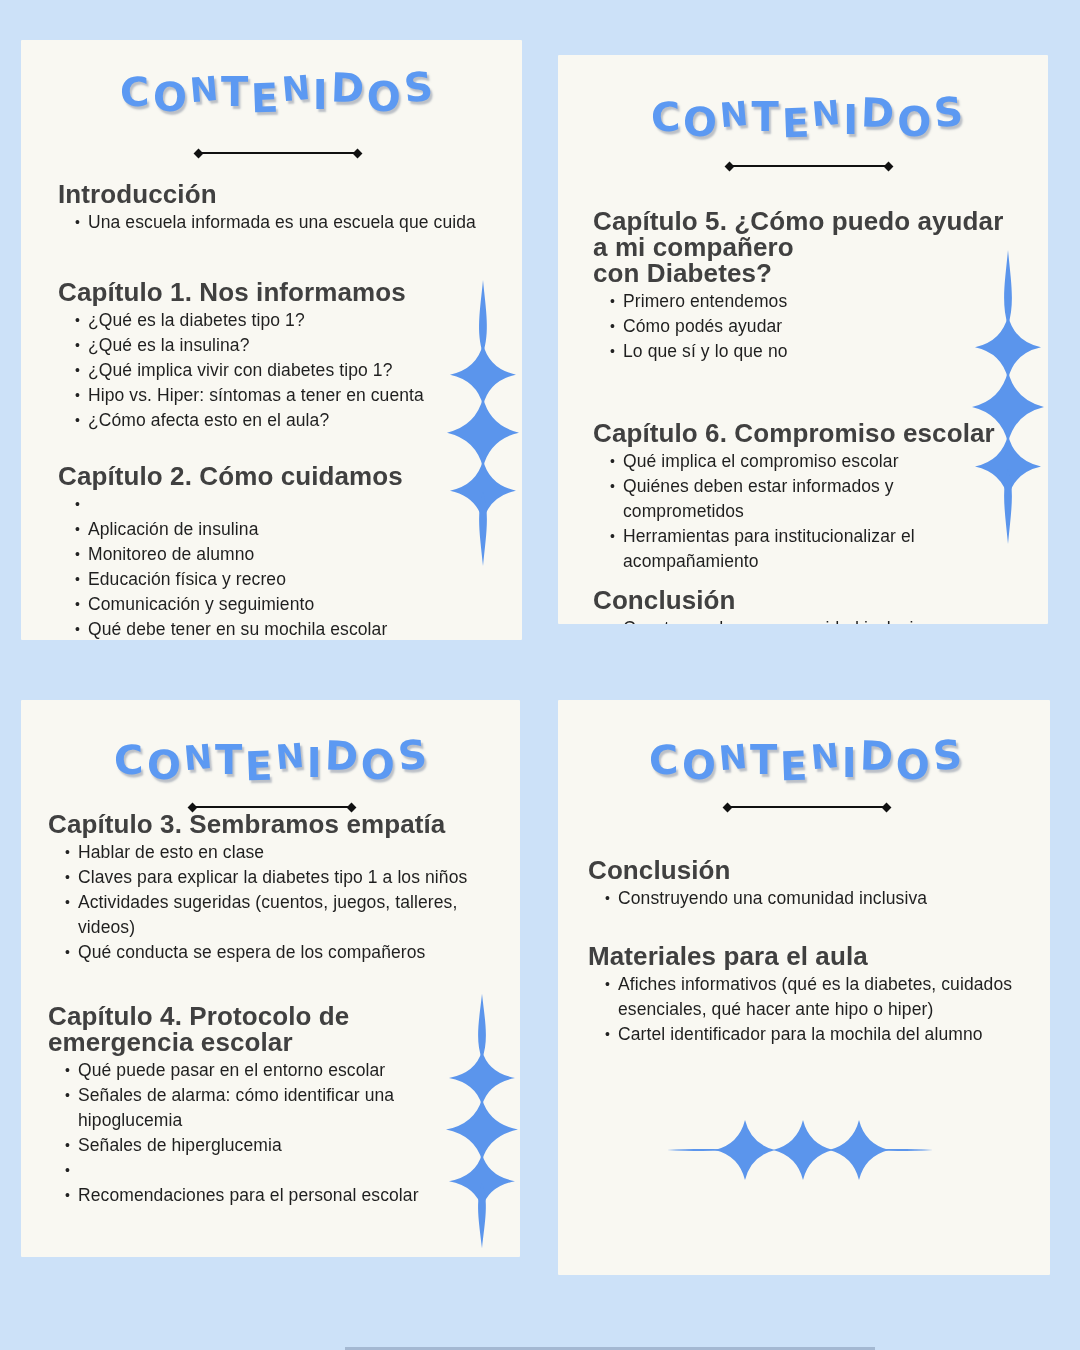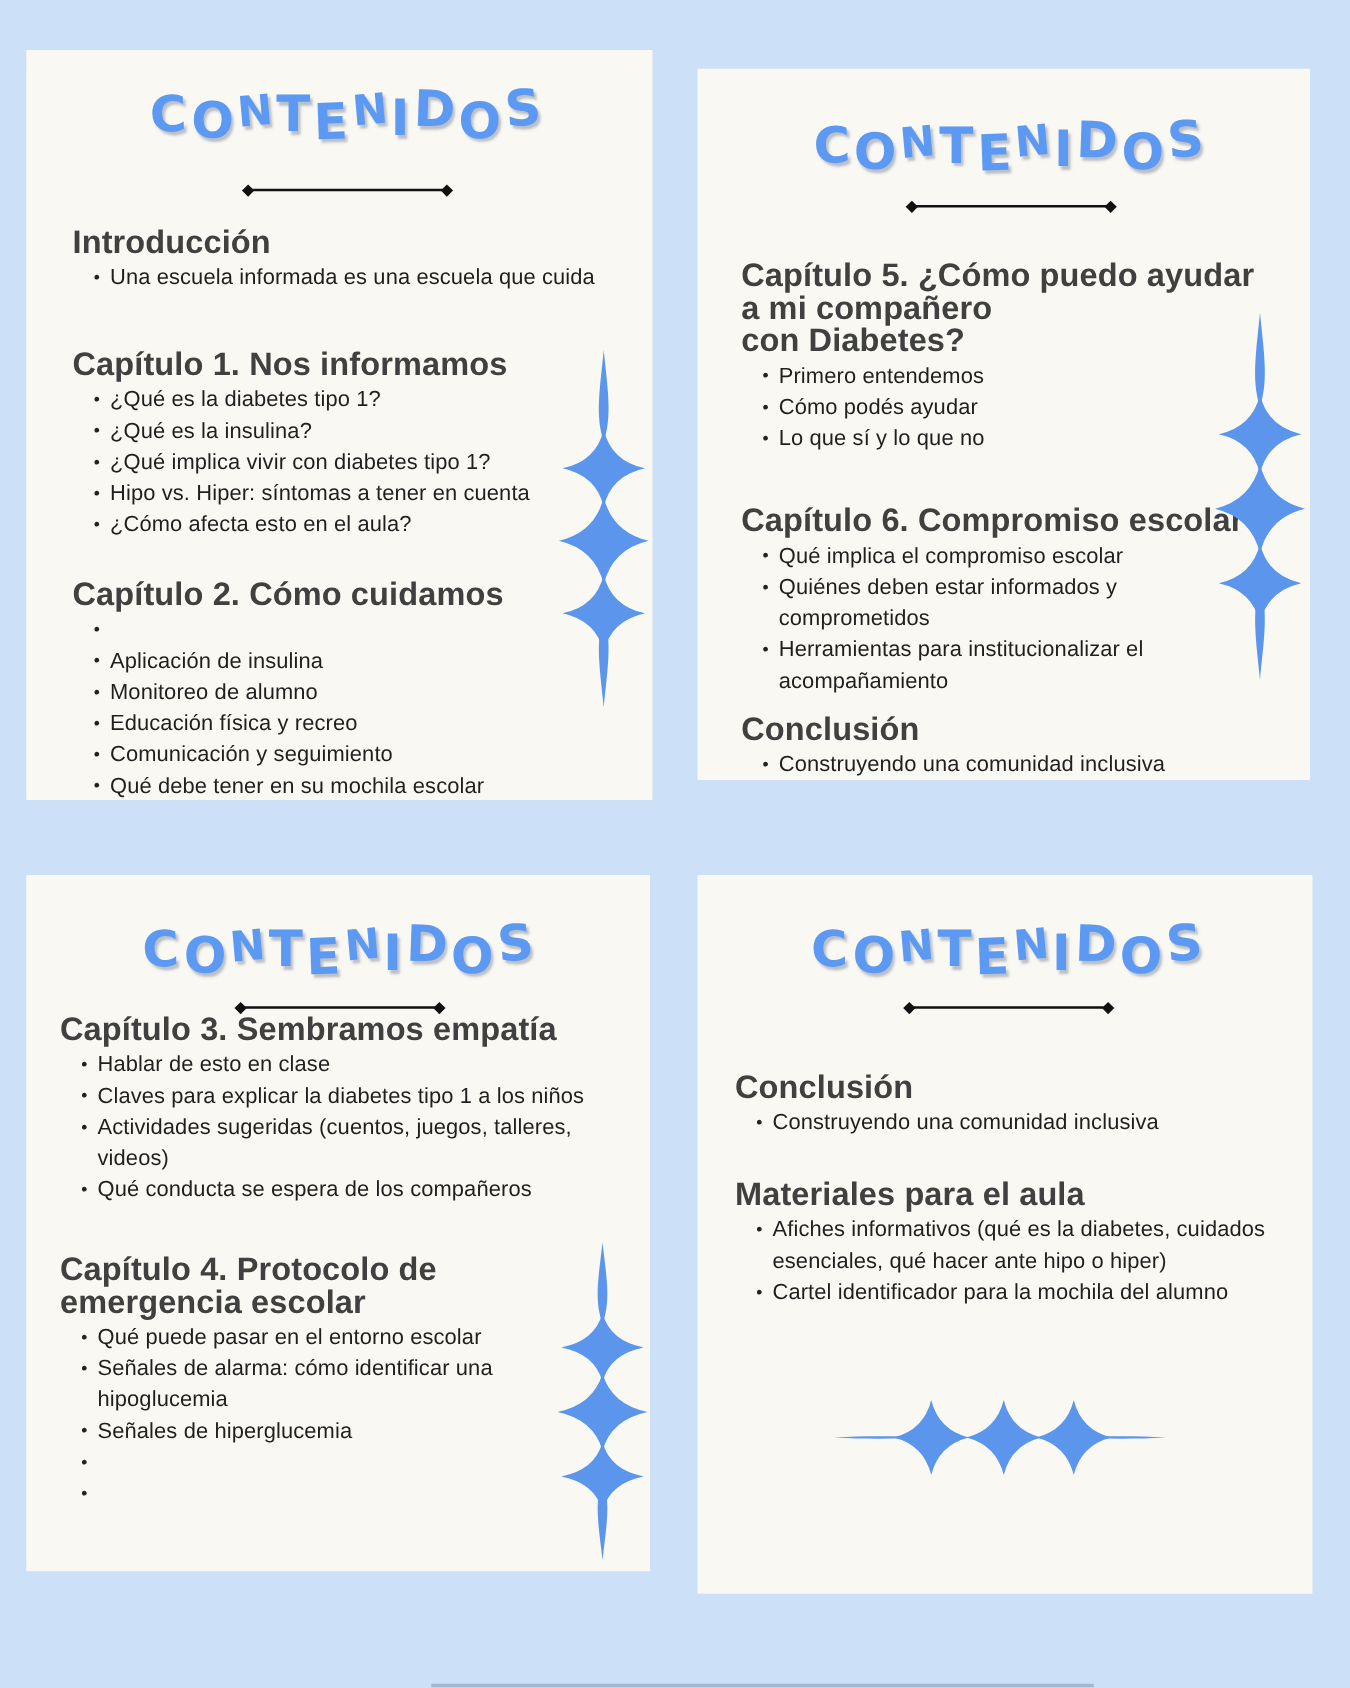--- a/index.html
+++ b/index.html
@@ -39,21 +39,21 @@
   .divider .line{height:2px;background:#111;width:152px}
   .divider .dot{width:7px;height:7px;background:#111;transform:rotate(45deg)}
 
   .sec h2{font-size:26px;line-height:26px;font-weight:700;color:#404040;white-space:pre-line;letter-spacing:.1px}
   .sec ul{list-style:none;margin-top:3px;padding-left:17px}
   .sec li{display:flex;font-size:17.5px;line-height:25px;color:var(--ink)}
   .sec .b{width:13px;flex:0 0 13px;font-size:14px;color:#222}
   .sec .t{white-space:pre-line;letter-spacing:.1px}
 
   .c1 .s1{margin-top:24px}.c1 .s2{margin-top:44px}.c1 .s3{margin-top:30px}
-  .c2 .s1{margin-top:38px}.c2 .s2{margin-top:40px}.c2 .s3{margin-top:13px}
+  .c2 .s1{margin-top:38px}.c2 .s2{margin-top:56px}.c2 .s3{margin-top:13px}
   .c3 .s1{}.c3 .s2{margin-top:38px}
   .c4 .s1{margin-top:46px}.c4 .s2{margin-top:32px}
 
   .sparkle-v{position:absolute;width:100px;height:290px;fill:var(--star)}
   .c1 .sparkle-v{left:412px;top:238px}
   .c2 .sparkle-v{left:400px;top:193px;height:298px}
   .c3 .sparkle-v{left:411px;top:292px;height:258px}
   .sparkle-h{position:absolute;width:270px;height:64px;fill:var(--star);left:107px;top:418px}
 
   .bottom-line{position:absolute;left:345px;top:1347px;width:530px;height:3px;background:rgba(90,110,140,.35)}
@@ -246,20 +246,21 @@
           </li>
         <li>
             <span class="b">•</span>
             <span class="t">Señales de hiperglucemia</span>
           </li>
         <li>
             <span class="b">•</span>
           </li>
         <li>
             <span class="b">•</span>
+            <span class="t">Recomendaciones para el personal escolar</span>
           </li>
       </ul>
     </div>
     <svg class="sparkle-v" viewBox="0 0 100 300" preserveAspectRatio="none" aria-hidden="true">
       <path d="M50 2 C53 34 57 56 50 78 C43 56 47 34 50 2 Z"></path>
       <path d="M50 68 Q56 94 83 100 Q56 106 50 132 Q44 106 17 100 Q44 94 50 68 Z"></path>
       <path d="M50 124 Q57 153 86 160 Q57 167 50 196 Q43 167 14 160 Q43 153 50 124 Z"></path>
       <path d="M50 188 Q56 214 83 220 Q56 226 50 252 Q44 226 17 220 Q44 214 50 188 Z"></path>
       <path d="M50 298 C53 266 57 244 50 222 C43 244 47 266 50 298 Z"></path>
     </svg>

